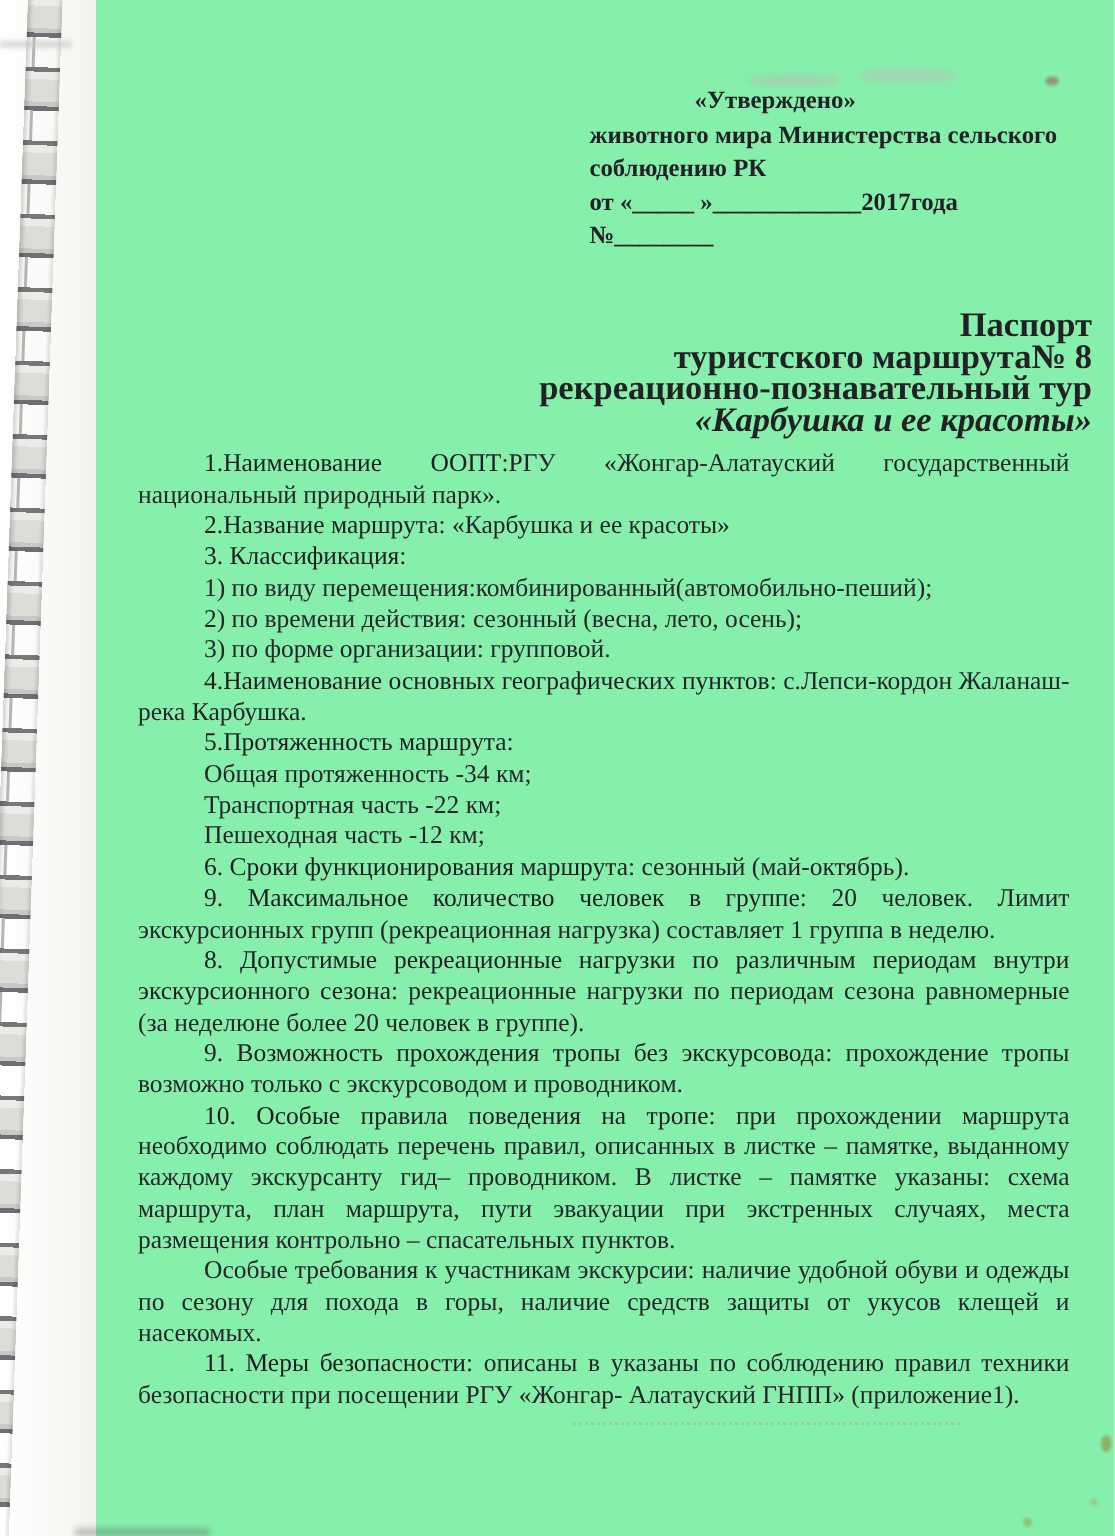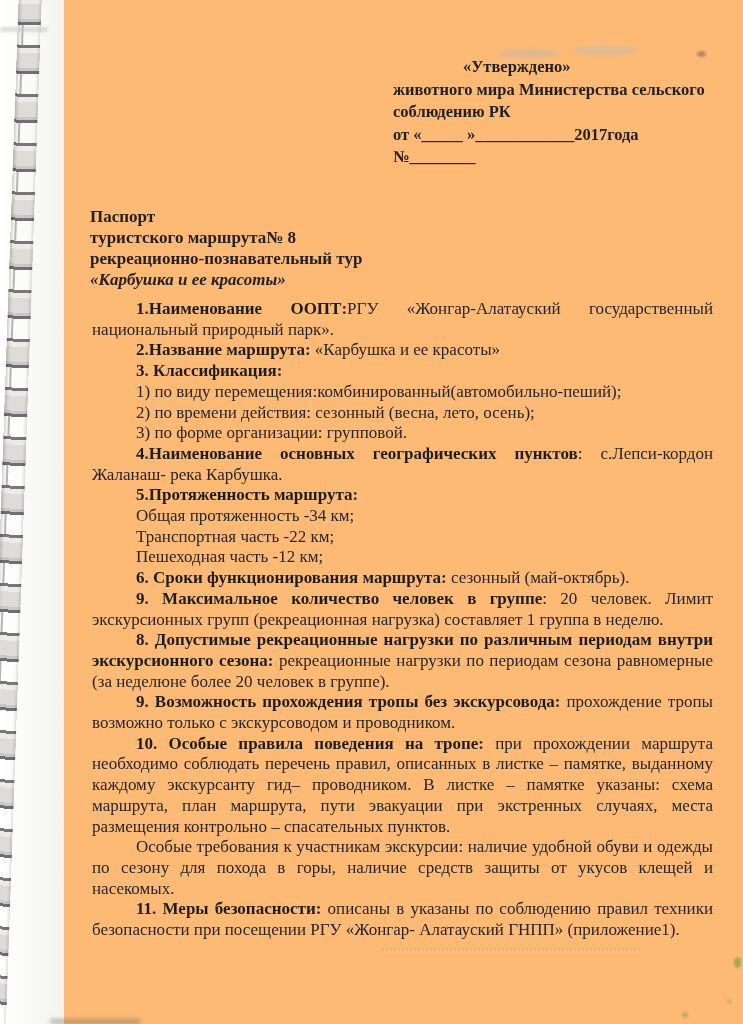--- a/index.html
+++ b/index.html
@@ -1,19 +1,19 @@
 <!DOCTYPE html>
 <html><head>
 <meta charset="utf-8">
 <style>
   html,body{margin:0;padding:0;}
   .page{
     position:relative;
     width:743px;height:1024px;
-    background:#fdba74;
+    background:#86efac;
     overflow:hidden;
     font-family:"Liberation Serif","DejaVu Serif",serif;
     color:#26262a;
   }
   
   .left-gutter{
     position:absolute;left:0;top:0;width:64px;height:100%;
     background:linear-gradient(to right,#ffffff 0%,#f7f7f4 70%,#f2f2ee 100%);
   }
   
@@ -39,32 +39,32 @@
   }
   
   .approval{
     position:absolute;left:393px;top:56px;width:330px;
     font-weight:bold;font-size:16.5px;line-height:22.6px;
     white-space:pre-wrap;color:#222226;
   }
   .approval .line.first{padding-left:70px;}
   
   .title{
-    position:absolute;left:90px;top:206px;width:624px;
-    text-align:left;font-weight:bold;font-size:17px;line-height:21px;
+    position:absolute;left:104px;top:206px;width:624px;
+    text-align:right;font-weight:bold;font-size:23px;line-height:21px;
     color:#222226;
   }
   .title .line.italic{font-style:italic;}
   
   .body{
     position:absolute;left:92px;top:299px;width:621px;
     font-size:17px;line-height:20.7px;
   }
   .body p.para{margin:0;text-indent:44px;text-align:justify;}
-  .body span.b{font-weight:bold;color:#1e1e22;}
+  .body span.b{font-weight:normal;color:#1e1e22;}
   
   .artifact{position:absolute;pointer-events:none;}
   .smudge1{left:498px;top:50px;width:62px;height:7px;background:#b7b7b3;border-radius:50%;filter:blur(2px);opacity:.55;}
   .smudge2{left:572px;top:46px;width:66px;height:9px;background:#bcbcb8;border-radius:50%;filter:blur(2px);opacity:.5;}
   .reddot{left:697px;top:51px;width:9px;height:6px;background:#96686a;border-radius:50%;filter:blur(1px);opacity:.65;}
   .streak-topleft{left:0px;top:27px;width:48px;height:5px;background:#c7c7c3;filter:blur(1.5px);opacity:.6;}
   .dotline{left:382px;top:948px;width:258px;height:0;border-top:2px dotted #a6a6a2;opacity:.4;}
   .green1{left:734px;top:957px;width:7px;height:11px;background:#8d9c4e;border-radius:50%;filter:blur(1px);opacity:.75;}
   .green2{left:682px;top:1012px;width:6px;height:6px;background:#9aa85e;border-radius:50%;filter:blur(1px);opacity:.65;}
   .green3{left:727px;top:999px;width:5px;height:5px;background:#a3ad6d;border-radius:50%;filter:blur(1px);opacity:.55;}

